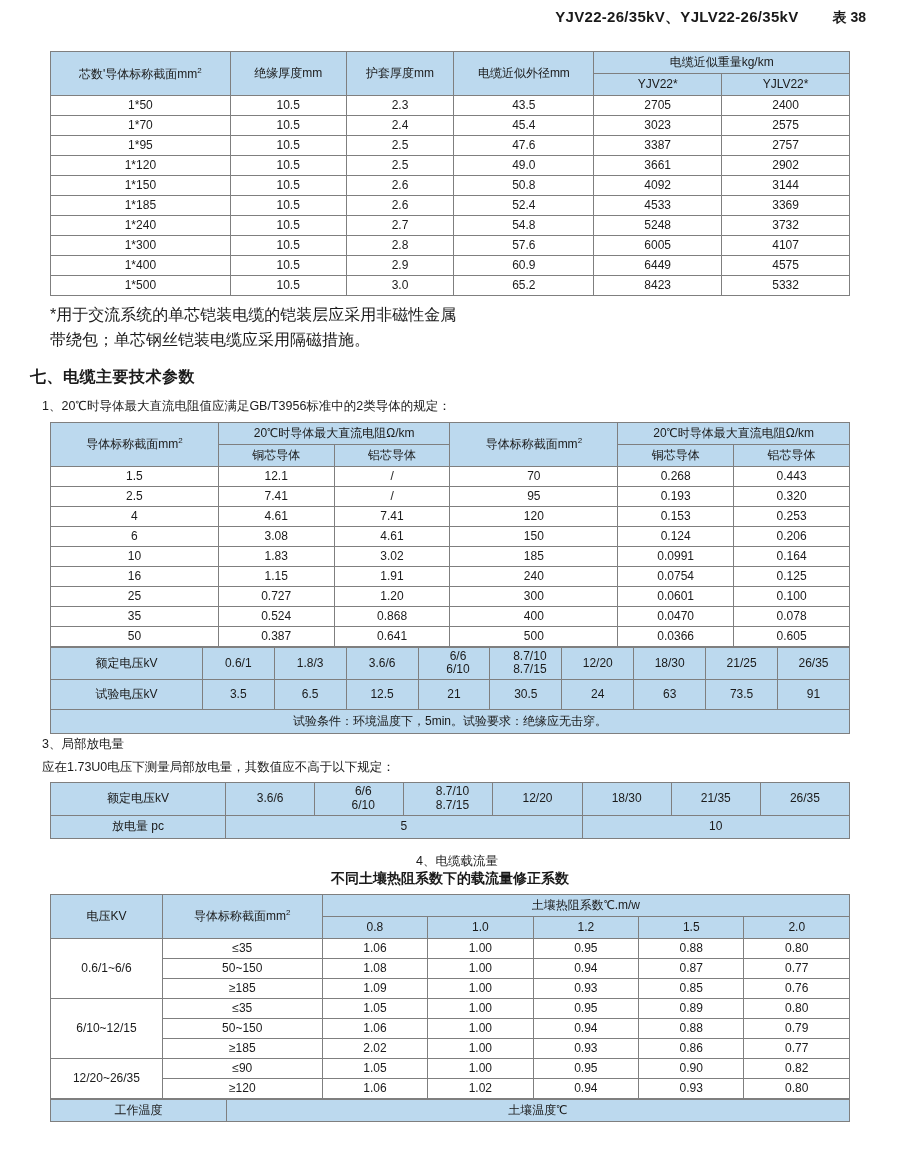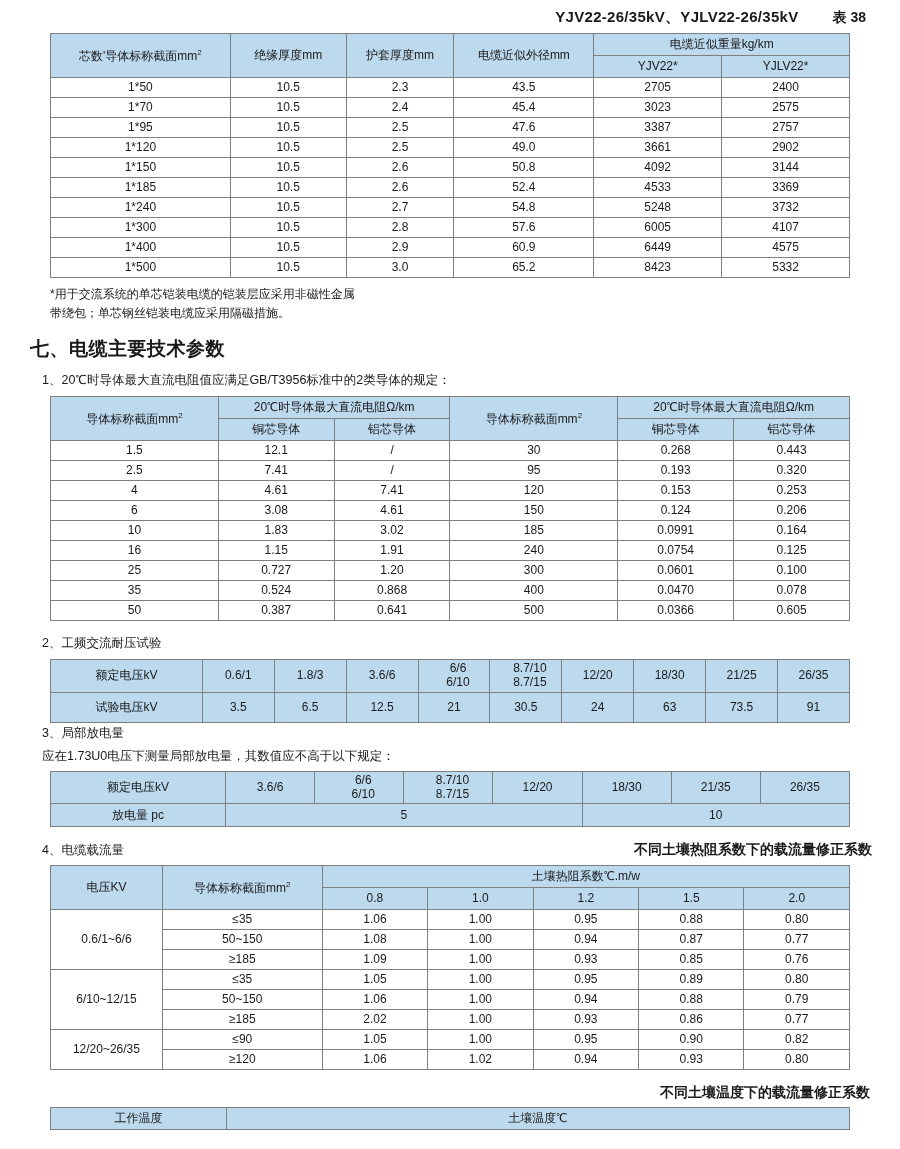--- a/index.html
+++ b/index.html
@@ -14,21 +14,21 @@
   }
   .page { position: relative; width: 900px; padding: 8px 28px 10px 28px; }
 
   
   .doc-header {
     display: flex;
     align-items: baseline;
     justify-content: flex-end;
     gap: 34px;
     padding-right: 6px;
-    margin-bottom: 6px;
+    margin-bottom: 24px;
   }
   .doc-header .title {
     font-size: 15px;
     font-weight: bold;
     letter-spacing: .3px;
   }
   .doc-header .tableno {
     font-size: 14px;
     font-weight: bold;
   }
@@ -48,47 +48,47 @@
     padding: 2px 2px;
     line-height: 1.25;
   }
   .hdr { background: #bcd9ee; height: 22px; }
   .body-row td { background: #ffffff; height: 18px; }
   sup { font-size: 8px; vertical-align: super; }
 
   
   .note {
     margin: 7px 0 0 2px;
-    font-size: 12px;
+    font-size: 16px;
     line-height: 1.55;
   }
   .note div { white-space: nowrap; }
 
   
   h2.section {
-    font-size: 19px;
+    font-size: 16px;
     font-weight: bold;
     margin: 14px 0 8px 2px;
     letter-spacing: .5px;
   }
   .sub {
     font-size: 12.5px;
     margin: 0 0 6px 14px;
     line-height: 1.6;
   }
   .sub-tight { margin-bottom: 5px; }
   .para { font-size: 12.5px; margin: 2px 0 6px 14px; }
 
   .right-title {
     text-align: right;
     font-size: 14px;
     font-weight: bold;
     margin: 0 2px 5px 0;
   }
-  .row-between { display: flex; align-items: center; justify-content: space-between; margin: 14px 0 6px 0; }
+  .row-between { display: flex; align-items: center; justify-content: space-between; margin: 14px 0 6px 0; flex-direction: column; }
   .row-between .l { font-size: 12.5px; margin-left: 14px; }
   .row-between .r { font-size: 14px; font-weight: bold; }
 
   .tbl-wrap { margin: 0 0 0 16px; }
   .indent { margin-left: 22px; width: calc(100% - 44px); }
 
   .two-line { line-height: 1.15; padding-left: 8px; }
 </style>
 </head>
 <body>
@@ -244,21 +244,21 @@
         <td class="hdr">铝芯导体</td>
         <td class="hdr">铜芯导体</td>
         <td class="hdr">铝芯导体</td>
       </tr>
       </tbody>
         <tbody>
           <tr class="body-row">
             <td>1.5</td>
             <td>12.1</td>
             <td>/</td>
-            <td>30</td>
+            <td>70</td>
             <td>0.268</td>
             <td>0.443</td>
           </tr>
           <tr class="body-row">
             <td>2.5</td>
             <td>7.41</td>
             <td>/</td>
             <td>95</td>
             <td>0.193</td>
             <td>0.320</td>
@@ -316,21 +316,20 @@
             <td>0.387</td>
             <td>0.641</td>
             <td>500</td>
             <td>0.0366</td>
             <td>0.605</td>
           </tr>
         </tbody>
     </table>
   </div>
 
-  <div class="sub" style="margin-top:12px">2、工频交流耐压试验</div>
   <div class="tbl-wrap indent">
     <table>
       <colgroup>
         <col style="width:19%">
           <col style="width:9%">
           <col style="width:9%">
           <col style="width:9%">
         <col style="width:9%">
           <col style="width:9%">
           <col style="width:9%">
@@ -366,20 +365,23 @@
       <td class="hdr">3.5</td>
             <td class="hdr">6.5</td>
             <td class="hdr">12.5</td>
             <td class="hdr">21</td>
             <td class="hdr">30.5</td>
             <td class="hdr">24</td>
             <td class="hdr">63</td>
             <td class="hdr">73.5</td>
             <td class="hdr">91</td>
           </tr>
+      <tr>
+        <td class="hdr" colspan="10" style="height:24px">试验条件：环境温度下，5min。试验要求：绝缘应无击穿。</td>
+      </tr>
     </tbody>
       </table>
   </div>
 
   <div class="sub sub-tight" style="">3、局部放电量</div>
   <div class="para">应在1.73U0电压下测量局部放电量，其数值应不高于以下规定：</div>
   <div class="tbl-wrap indent">
     <table>
       <colgroup>
         <col style="width:22%">
@@ -518,21 +520,20 @@
             <td>1.06</td>
             <td>1.02</td>
             <td>0.94</td>
             <td>0.93</td>
             <td>0.80</td>
           </tr>
         </tbody>
     </table>
   </div>
 
-  <div class="right-title" style="margin-top:14px">不同土壤温度下的载流量修正系数</div>
   <div class="tbl-wrap indent">
     <table>
       <colgroup>
         <col style="width:22%">
           <col style="width:13%">
           <col style="width:13%">
           <col style="width:13%">
         <col style="width:13%">
           <col style="width:13%">
           <col style="width:13%">

